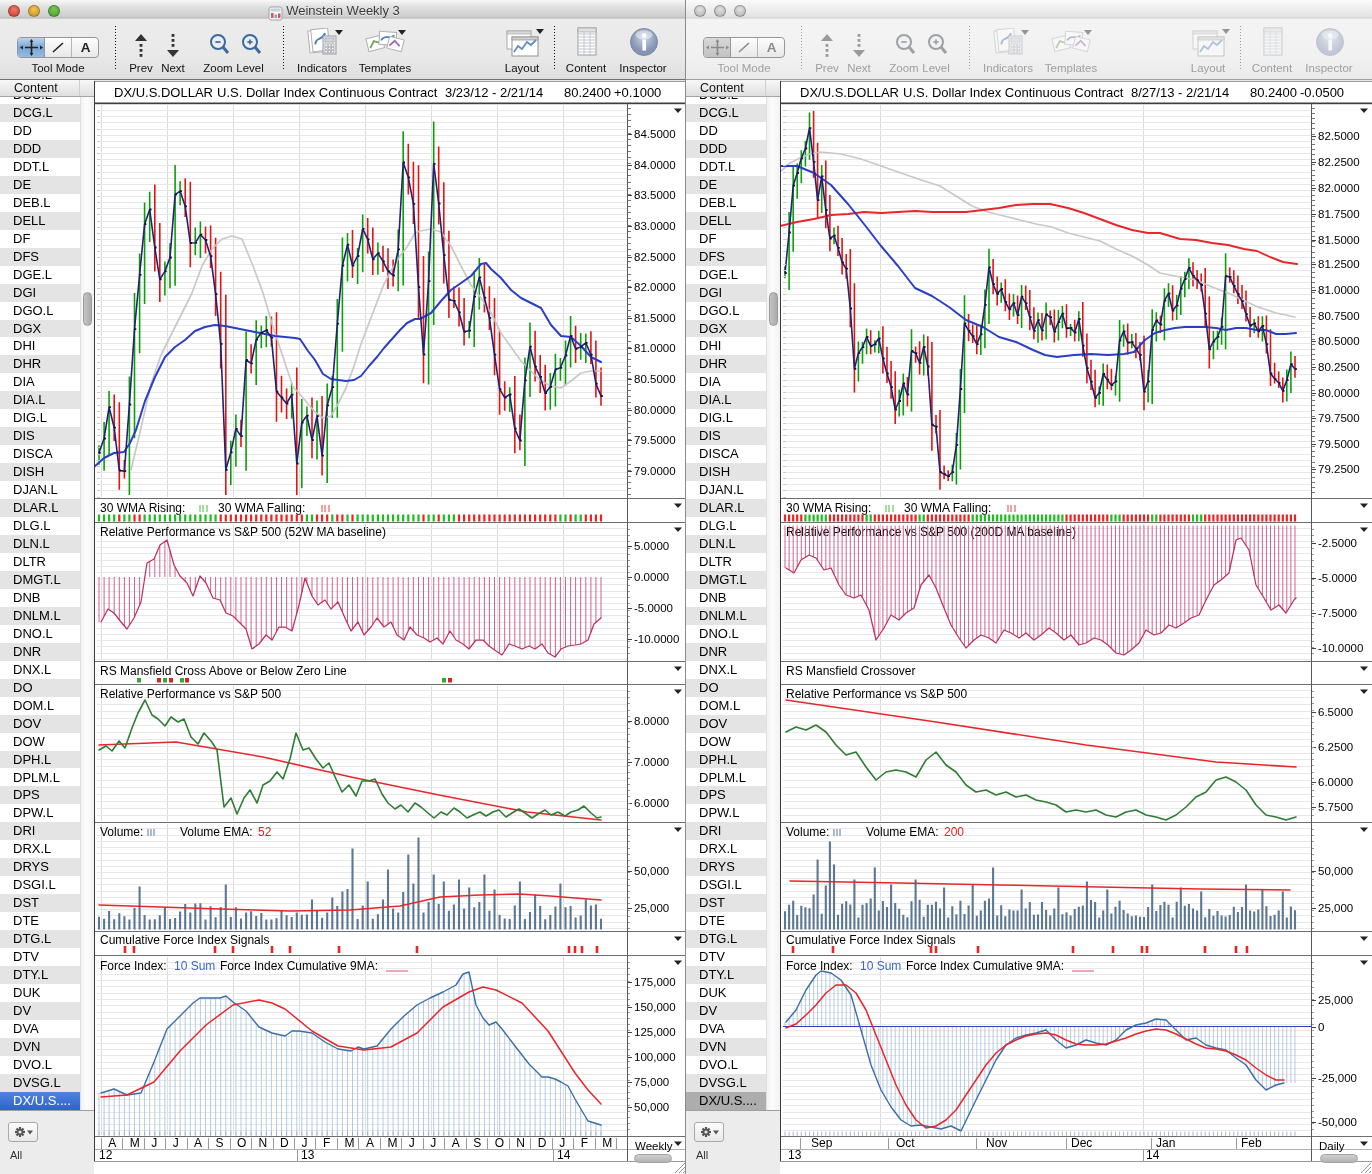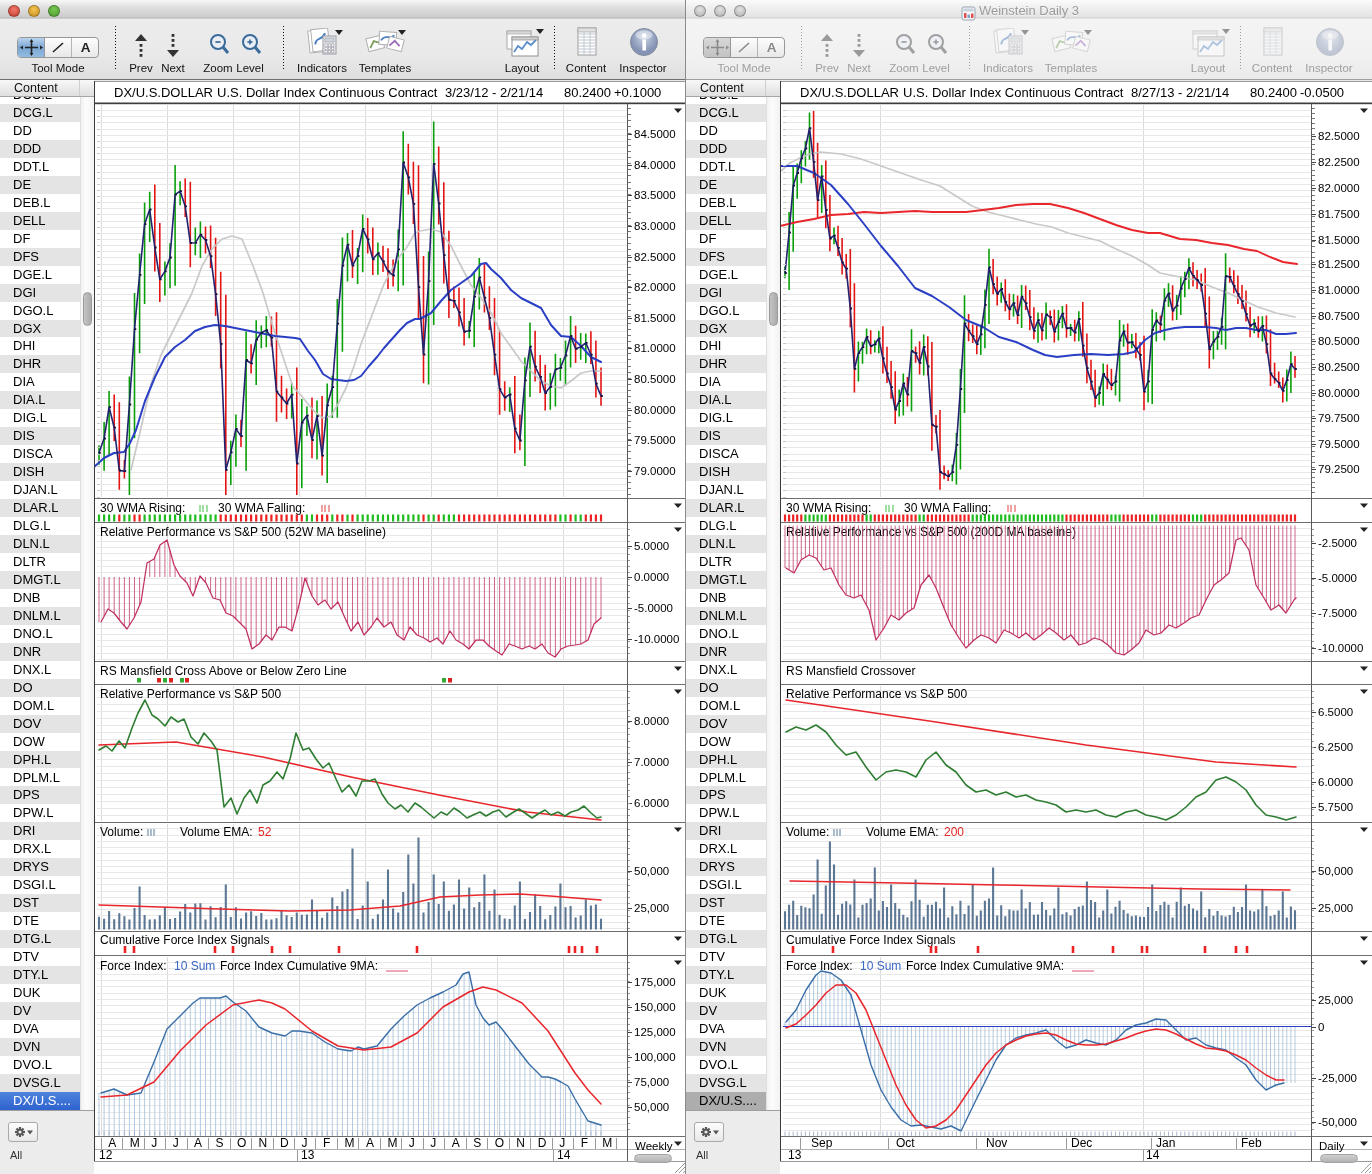--- a/index.html
+++ b/index.html
@@ -9,32 +9,32 @@
 </style></head>
 <body>
 <div class="hdrband active-band" style="left:0;"></div>
 <div class="hdrband inactive-band" style="left:686px;"></div>
 <div class="botstrip" style="left:94px;width:592px;"></div>
 <div class="botstrip" style="left:780px;width:592px;"></div>
 <div style="position:absolute;left:0px;top:0;width:686px;height:22px;">
 <span style="position:absolute;left:8px;top:5px;width:12px;height:12px;border-radius:50%;background:radial-gradient(circle at 50% 35%, #f07a6a, #c33b2e);border:1px solid rgba(0,0,0,0.25);box-sizing:border-box;"></span>
     <span style="position:absolute;left:28px;top:5px;width:12px;height:12px;border-radius:50%;background:radial-gradient(circle at 50% 35%, #f6c351, #c29023);border:1px solid rgba(0,0,0,0.25);box-sizing:border-box;"></span>
     <span style="position:absolute;left:48px;top:5px;width:12px;height:12px;border-radius:50%;background:radial-gradient(circle at 50% 35%, #77c951, #4e9930);border:1px solid rgba(0,0,0,0.25);box-sizing:border-box;"></span>
+<div style="position:absolute;left:0;top:3px;width:686px;text-align:center;font-size:13px;color:#3a3a3a;text-shadow:0 1px 0 rgba(255,255,255,0.6);"><span style="position:relative;"><svg style="position:absolute;left:-18px;top:3px;" width="15" height="15" viewBox="0 0 15 15">
+          <rect x="1" y="1" width="13" height="13" rx="2" fill="#f4f6f8" stroke="#9aa4b0"></rect>
+          <rect x="2.5" y="2.5" width="10" height="3" fill="#c9d2dc"></rect>
+          <rect x="3" y="7" width="2.5" height="5" fill="#e05050"></rect>
+          <rect x="6.5" y="8.5" width="2.5" height="3.5" fill="#8aa0c0"></rect>
+          <rect x="10" y="7.5" width="2.5" height="4.5" fill="#e05050"></rect>
+        </svg>Weinstein Weekly 3</span></div>
 </div>
 <div style="position:absolute;left:686px;top:0;width:686px;height:22px;">
 <span style="position:absolute;left:8px;top:5px;width:12px;height:12px;border-radius:50%;background:radial-gradient(circle at 50% 35%, #e2e2e2, #b0b0b0);border:1px solid rgba(0,0,0,0.25);box-sizing:border-box;"></span>
     <span style="position:absolute;left:28px;top:5px;width:12px;height:12px;border-radius:50%;background:radial-gradient(circle at 50% 35%, #e2e2e2, #b0b0b0);border:1px solid rgba(0,0,0,0.25);box-sizing:border-box;"></span>
     <span style="position:absolute;left:48px;top:5px;width:12px;height:12px;border-radius:50%;background:radial-gradient(circle at 50% 35%, #e2e2e2, #b0b0b0);border:1px solid rgba(0,0,0,0.25);box-sizing:border-box;"></span>
-<div style="position:absolute;left:0;top:3px;width:686px;text-align:center;font-size:13px;color:#9b9b9b;text-shadow:0 1px 0 rgba(255,255,255,0.6);"><span style="position:relative;"><svg style="position:absolute;left:-18px;top:3px;" width="15" height="15" viewBox="0 0 15 15">
-          <rect x="1" y="1" width="13" height="13" rx="2" fill="#f4f6f8" stroke="#9aa4b0"></rect>
-          <rect x="2.5" y="2.5" width="10" height="3" fill="#c9d2dc"></rect>
-          <rect x="3" y="7" width="2.5" height="5" fill="#e05050"></rect>
-          <rect x="6.5" y="8.5" width="2.5" height="3.5" fill="#8aa0c0"></rect>
-          <rect x="10" y="7.5" width="2.5" height="4.5" fill="#e05050"></rect>
-        </svg>Weinstein Daily 3</span></div>
 </div>
 <div style="position:absolute;left:0px;top:22px;width:686px;height:58px;">
 <div style="position:absolute;left:17px;top:15px;width:82px;height:21px;border:1px solid #979797;border-radius:4px;background:linear-gradient(#fdfdfd,#e8e8e8);box-sizing:border-box;overflow:hidden;">
 <div style="position:absolute;left:0;top:0;width:27px;height:19px;background:linear-gradient(#b9d3ee,#7ba7d4 50%,#93bbe2);border-right:1px solid #979797;box-sizing:border-box;text-align:center;">
 <svg width="25" height="19" viewBox="0 0 25 19">
           <g stroke="#222" stroke-width="1.6">
             <line x1="12.5" y1="3" x2="12.5" y2="16"></line>
             <line x1="6" y1="9.5" x2="19" y2="9.5"></line>
           </g>
           <g fill="#222">

